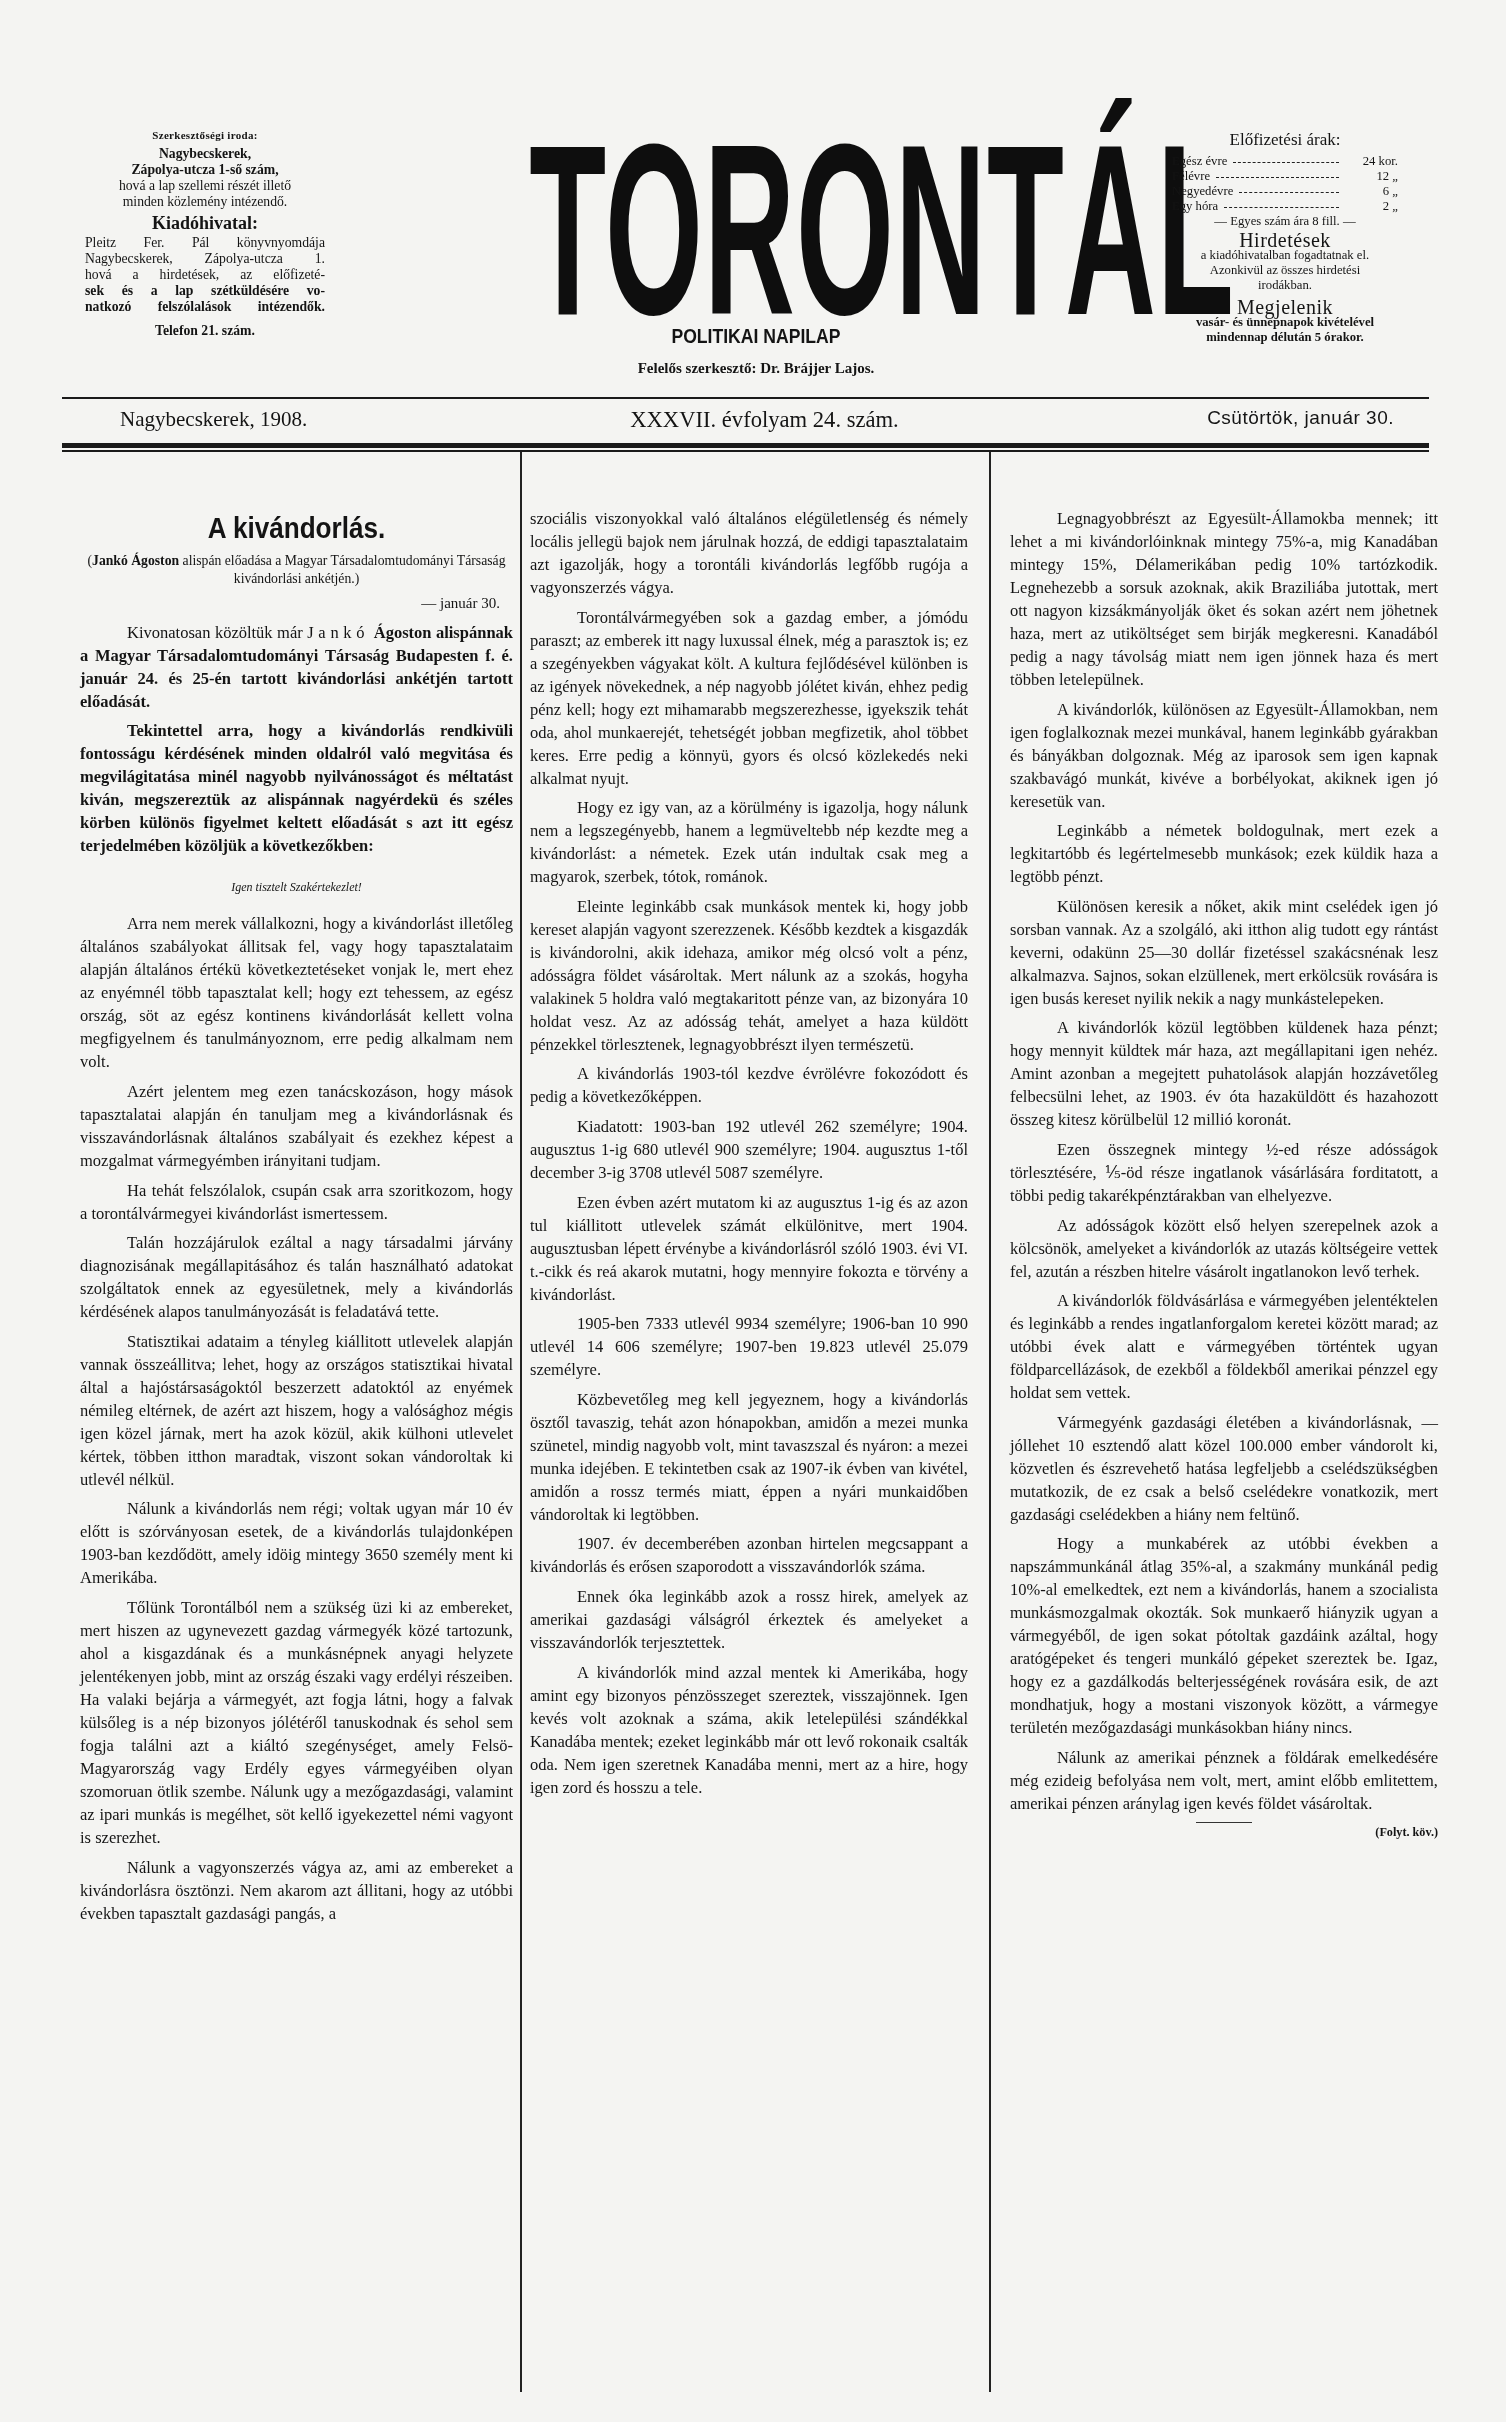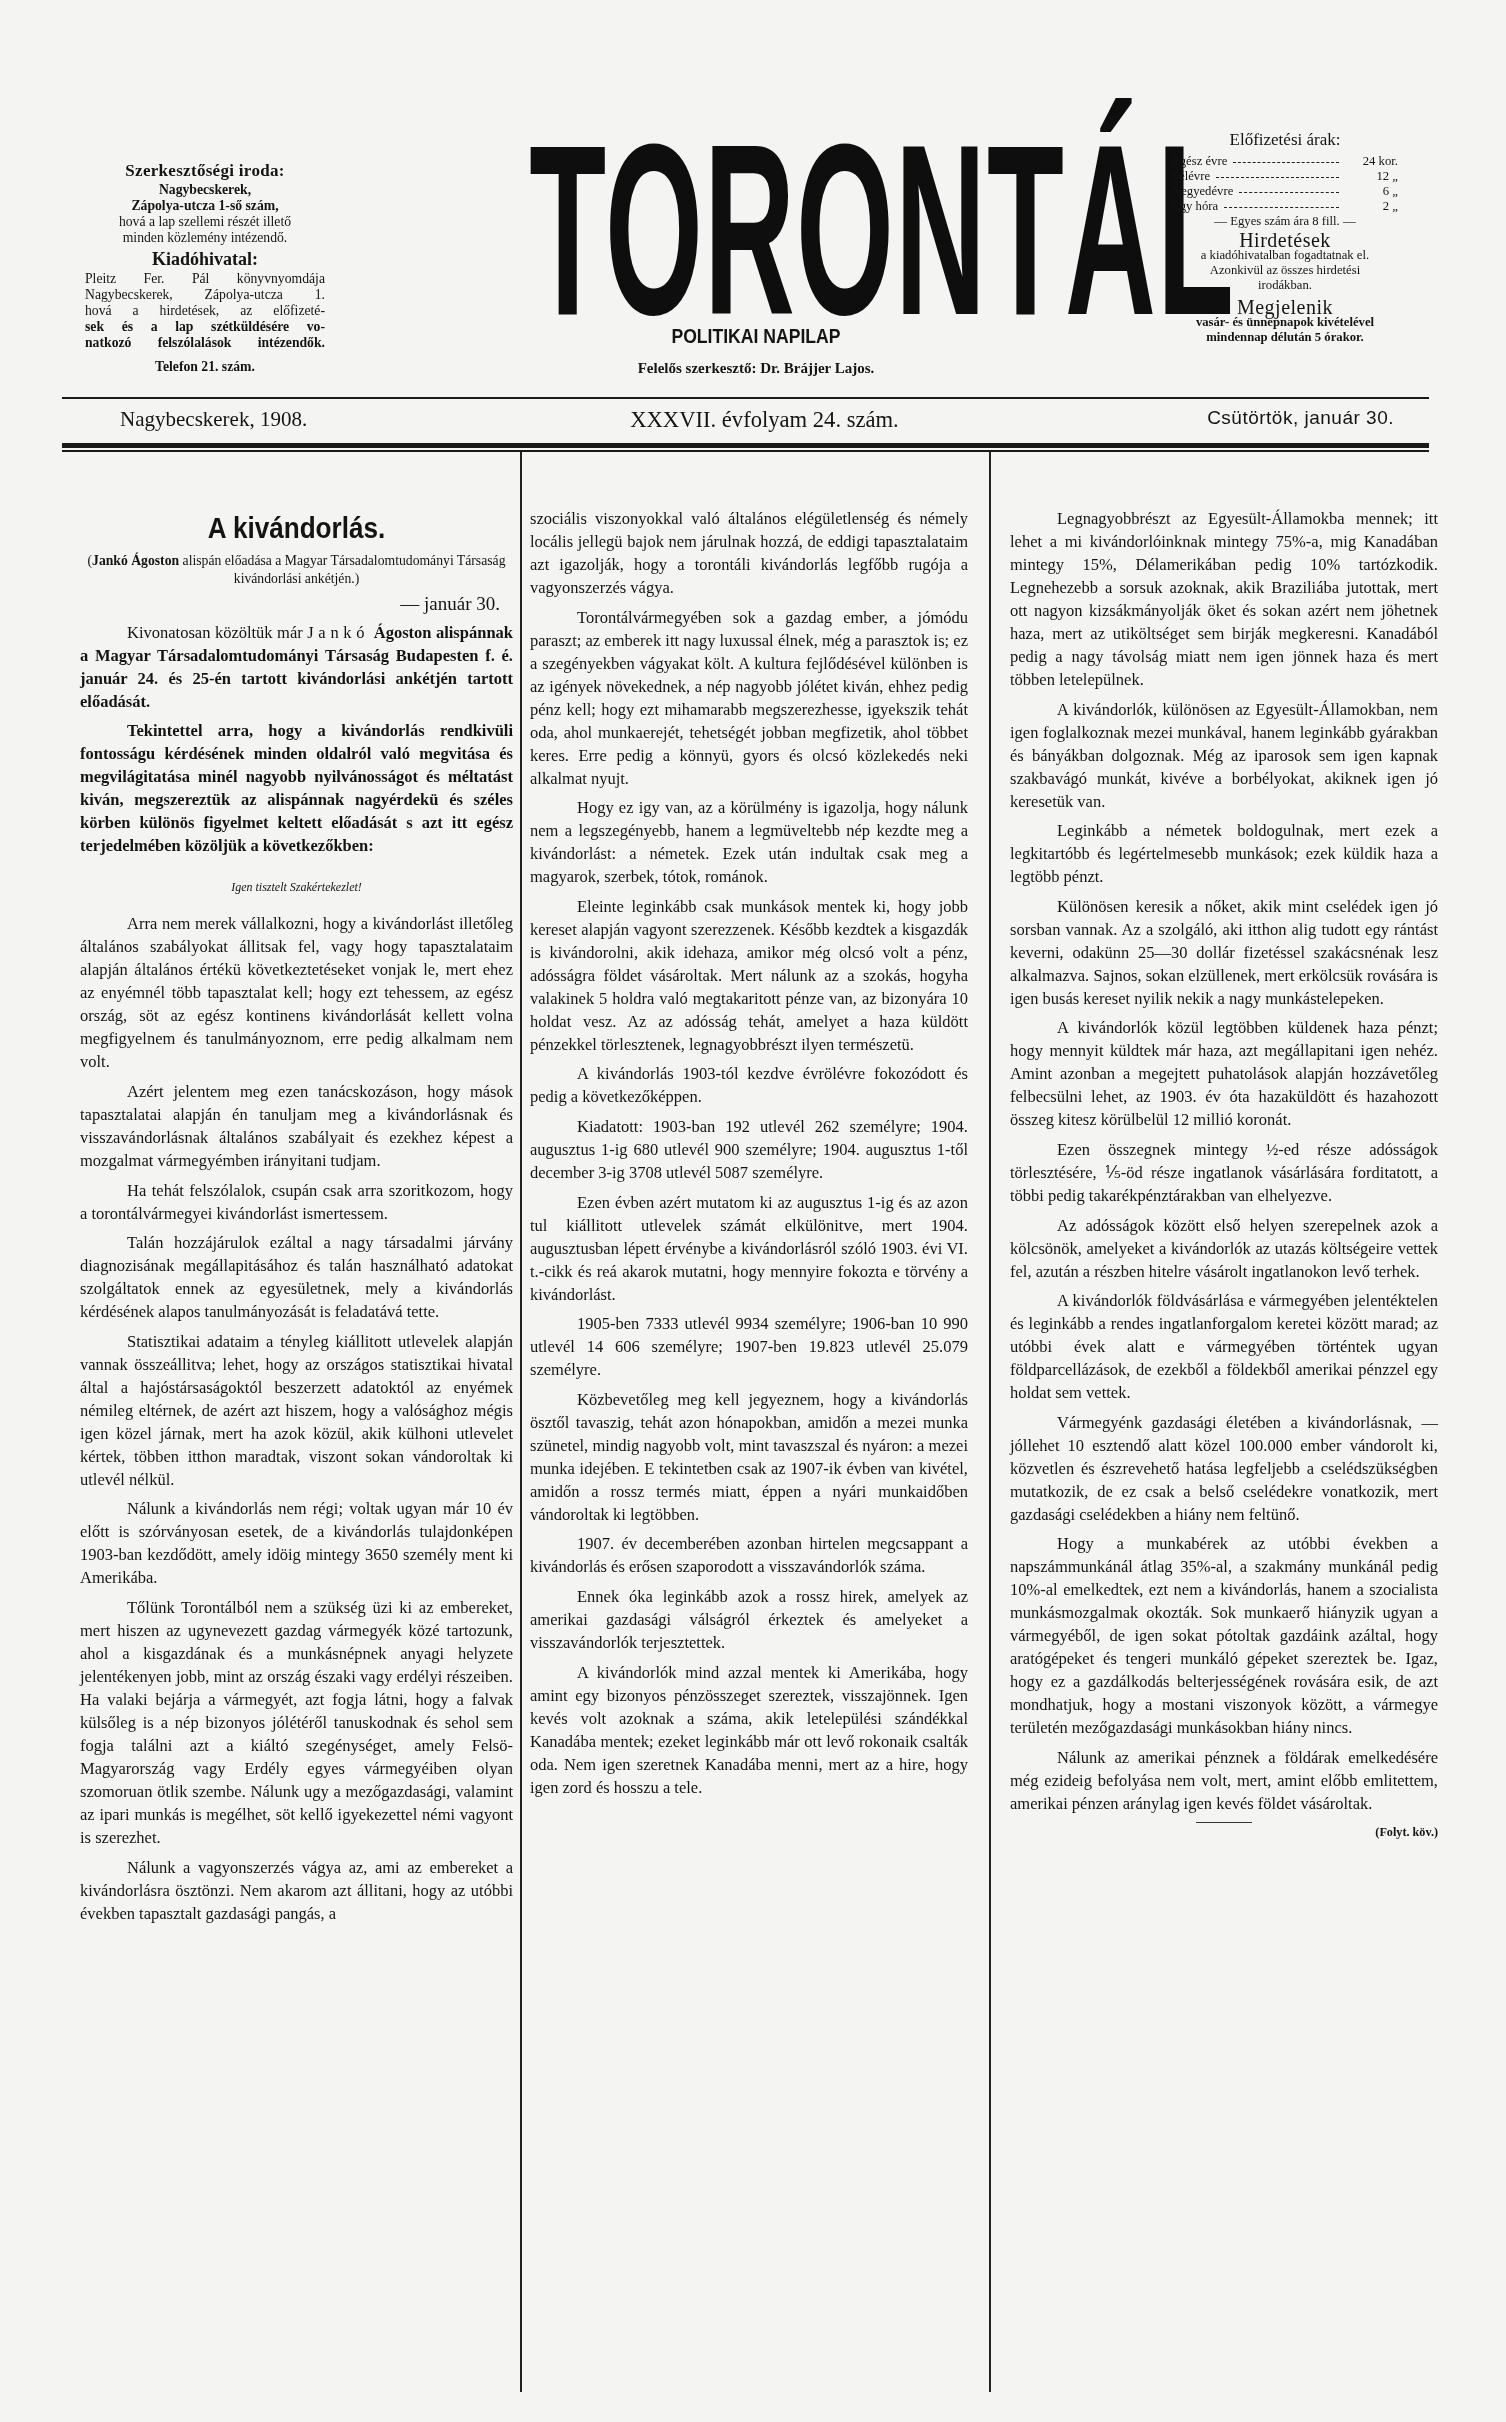--- a/index.html
+++ b/index.html
@@ -8,21 +8,21 @@
     background: #f4f4f2;
     color: #141414;
     font-family: "Liberation Serif", "DejaVu Serif", serif;
     position: relative;
     overflow: hidden;
   }
   .page { position: absolute; left: 0; top: 0; width: 1507px; height: 2423px; }
 
   
   .left-box { position: absolute; left: 85px; top: 127px; width: 240px; text-align: center; font-size: 13.7px; line-height: 16px; }
-  .left-box .hd { font-weight: bold; font-size: 17px; margin-bottom: 2.8px; letter-spacing: 0.3px; margin-top: 36px; }
+  .left-box .hd { font-weight: bold; font-size: 11px; margin-bottom: 2.8px; letter-spacing: 0.3px; }
   .left-box .b { font-weight: bold; }
   .left-box .just { text-align: justify; text-align-last: justify; }
   .left-box .sub { font-weight: bold; font-size: 18px; margin: 5.6px 0 3.8px; }
 
   .right-box { position: absolute; left: 1172px; top: 132px; width: 226px; font-size: 12.7px; line-height: 15px; }
   .right-box .hd { text-align: center; font-weight: normal; font-size: 17px; margin-bottom: 7px; }
   .price-row { display: flex; justify-content: space-between; }
   .price-row .dash { flex: 1; border-bottom: 1.9px dashed #222; margin: 0 5.6px 5.6px; }
   .price-row .amt { width: 53px; text-align: right; white-space: nowrap; }
   .right-box .center { text-align: center; }
@@ -53,21 +53,21 @@
   .col1 { left: 80px; width: 433px; }
   .col2 { left: 530px; width: 438px; }
   .col3 { left: 1010px; width: 428px; }
   .vline { position: absolute; width: 1.9px; background: #222; top: 452px; height: 1940px; }
   .col p { margin: 0 0 6.6px 0; text-indent: 47px; }
   .col p.noindent { text-indent: 0; }
   .col .bold { font-weight: bold; }
   .art-title { text-align: center; font-family: "Liberation Sans", sans-serif; font-weight: bold; font-size: 29px; line-height: 38px; margin: 1.9px 0 5.6px; transform: scaleX(0.9); }
   .art-sub { text-align: center; font-size: 13.7px; line-height: 18px; margin-bottom: 3.8px; }
   .art-sub b { font-weight: bold; }
-  .art-date { text-align: right; font-size: 19px; margin: 3.8px 13px 5.6px 0; }
+  .art-date { text-align: right; font-size: 15px; margin: 3.8px 13px 5.6px 0; }
   .salut { text-align: center; font-family: Liberation Serif, serif; font-style: italic; font-size: 12px; margin: 19px 0 13px; }
   .spaced { letter-spacing: 4.7px; }
   .folyt { text-align: right; font-weight: bold; font-size: 12.2px; margin-top: -1.9px; }
   .endrule { width: 56px; height: 0.9px; background: #333; margin: 7.5px auto 0; }
 </style>
 </head>
 <body>
 
 <div class="page">
 

